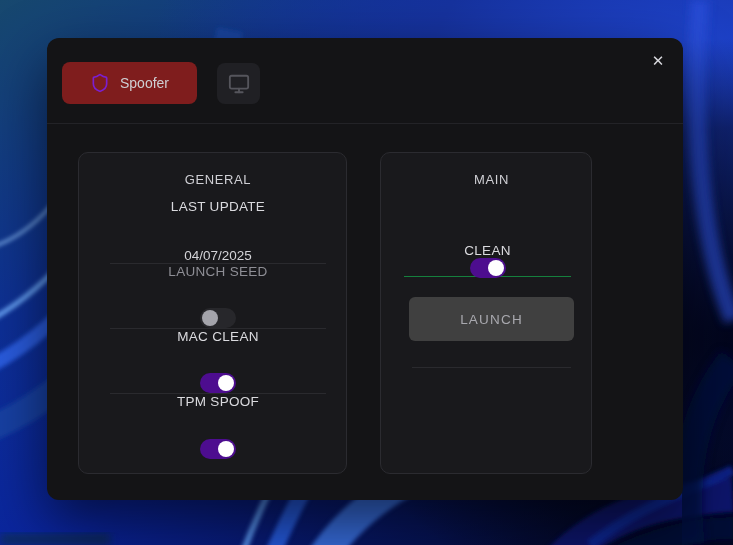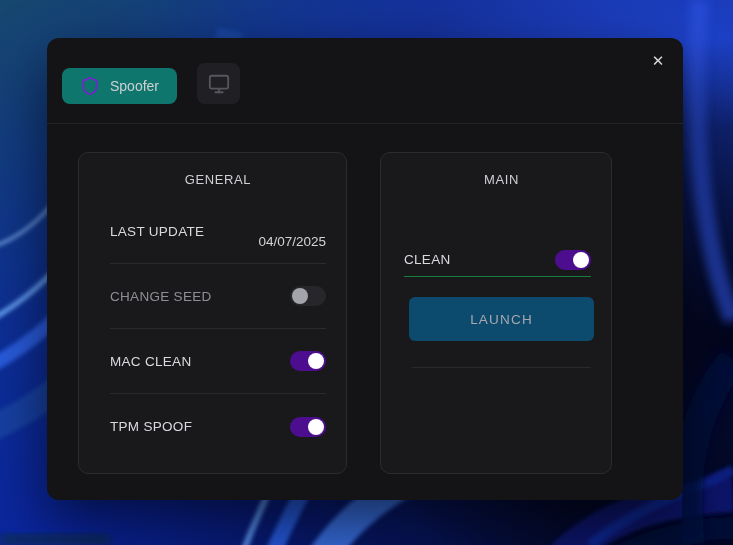--- a/index.html
+++ b/index.html
@@ -20,39 +20,39 @@
   .close-btn {
     position:absolute; top:10px; right:12px; width:26px; height:26px;
     display:flex; align-items:center; justify-content:center;
     color:#d9d9de; font-size:15px; cursor:pointer; border-radius:6px;
   }
   .titlebar-header {
     height:86px; border-bottom:1px solid #232327;
     display:flex; align-items:flex-end; padding:0 0 19px 15px; gap:20px;
   }
   .tab {
-    display:flex; align-items:center; gap:10px; background:#0f766e;
-    border-radius:8px; height:36px; padding:0 18px; cursor:pointer;
+    display:flex; align-items:center; gap:10px; background:#7f1d1d;
+    border-radius:8px; height:42px; padding:0 28px; cursor:pointer;
   }
   .tab.icon-only { width:43px; height:41px; padding:0; justify-content:center; background:#202024; }
   .tab-label { font-size:14px; color:#cfcfd3; }
 
   .content { display:flex; gap:33px; padding:28px 0 0 31px; }
   .panel {
     background:#19191c; border:1px solid #2b2b30; border-radius:10px;
     width:269px; height:322px; overflow:hidden;padding-left:11px;
   }
-  .panel.main-panel { width:232px; }
+  .panel.main-panel { width:212px; }
   .panel-title {
     height:46px; display:flex; align-items:center; justify-content:center;
     font-size:13px; letter-spacing:.6px; color:#cfcfd4; padding-top:6px;
   }
   .row {
     height:65px; margin:0 20px; display:flex; align-items:center;
-    justify-content:space-between; border-bottom:1px solid #2a2a2e;
+    justify-content:space-between; border-bottom:1px solid #2a2a2e;flex-direction:column;
   }
   .row:last-child { border-bottom:none; }
   .row-label { font-size:13.5px; letter-spacing:.3px; color:#dadade; }
   .row.muted .row-label { color:#8e8e95; }
   .row-value { font-size:13.5px; color:#d4d4d8;margin-top:20px; }
 
   
   .toggle {
     width:36px; height:20px; border-radius:10px; background:#27272b;
     position:relative; cursor:pointer; flex:0 0 auto;
@@ -61,21 +61,21 @@
     position:absolute; top:2px; left:2px; width:16px; height:16px;
     border-radius:50%; background:#a4a4ab; transition:none;
   }
   .toggle.on { background:#4d0d8f; }
   .toggle.on .knob { left:18px; background:#ffffff; }
 
   
   .main-panel .clean-row { margin-top:44px; height:34px; }
   .main-panel .clean-row { border-bottom:1px solid #15803d;margin-left:12px; }
   .launch-btn {
-    margin:20px 17px 0 17px; height:44px; background:#0c4a6e;
+    margin:20px 17px 0 17px; height:44px; background:#404040;
     border:none; border-radius:6px; color:#a8a8ae; font-size:13.5px;
     letter-spacing:1.2px; width:calc(100% - 34px); cursor:pointer;
     font-family:"Liberation Sans", sans-serif;
   }
   .main-divider { height:1px; background:#2a2a2e; margin:26px 20px 0 20px; }
 
   .icon { display:inline-flex; align-items:center; justify-content:center; }
 </style>
 </head>
 <body>
@@ -166,21 +166,21 @@
 
     <div class="panel">
       <div class="panel-title">GENERAL</div>
 
       <div class="row">
         <span class="row-label">LAST UPDATE</span>
         <span class="row-value">04/07/2025</span>
       </div>
 
       <div class="row muted">
-        <span class="row-label">CHANGE SEED</span>
+        <span class="row-label">LAUNCH SEED</span>
         <span class="toggle">
             <span class="knob"></span>
           </span>
       </div>
 
       <div class="row">
         <span class="row-label">MAC CLEAN</span>
         <span class="toggle on">
             <span class="knob"></span>
           </span>

